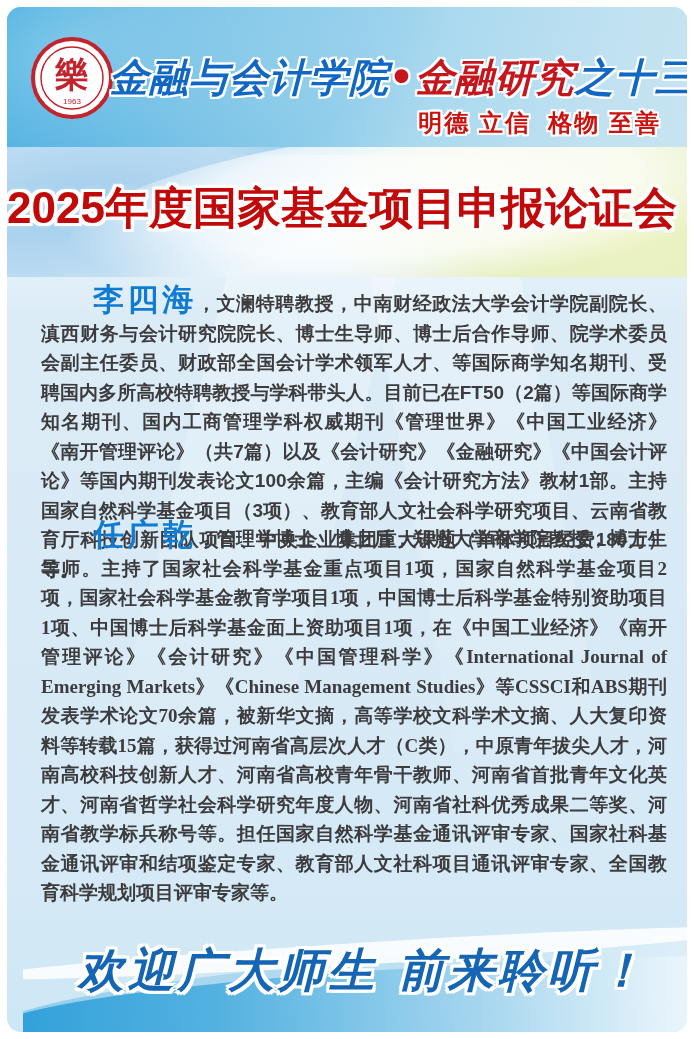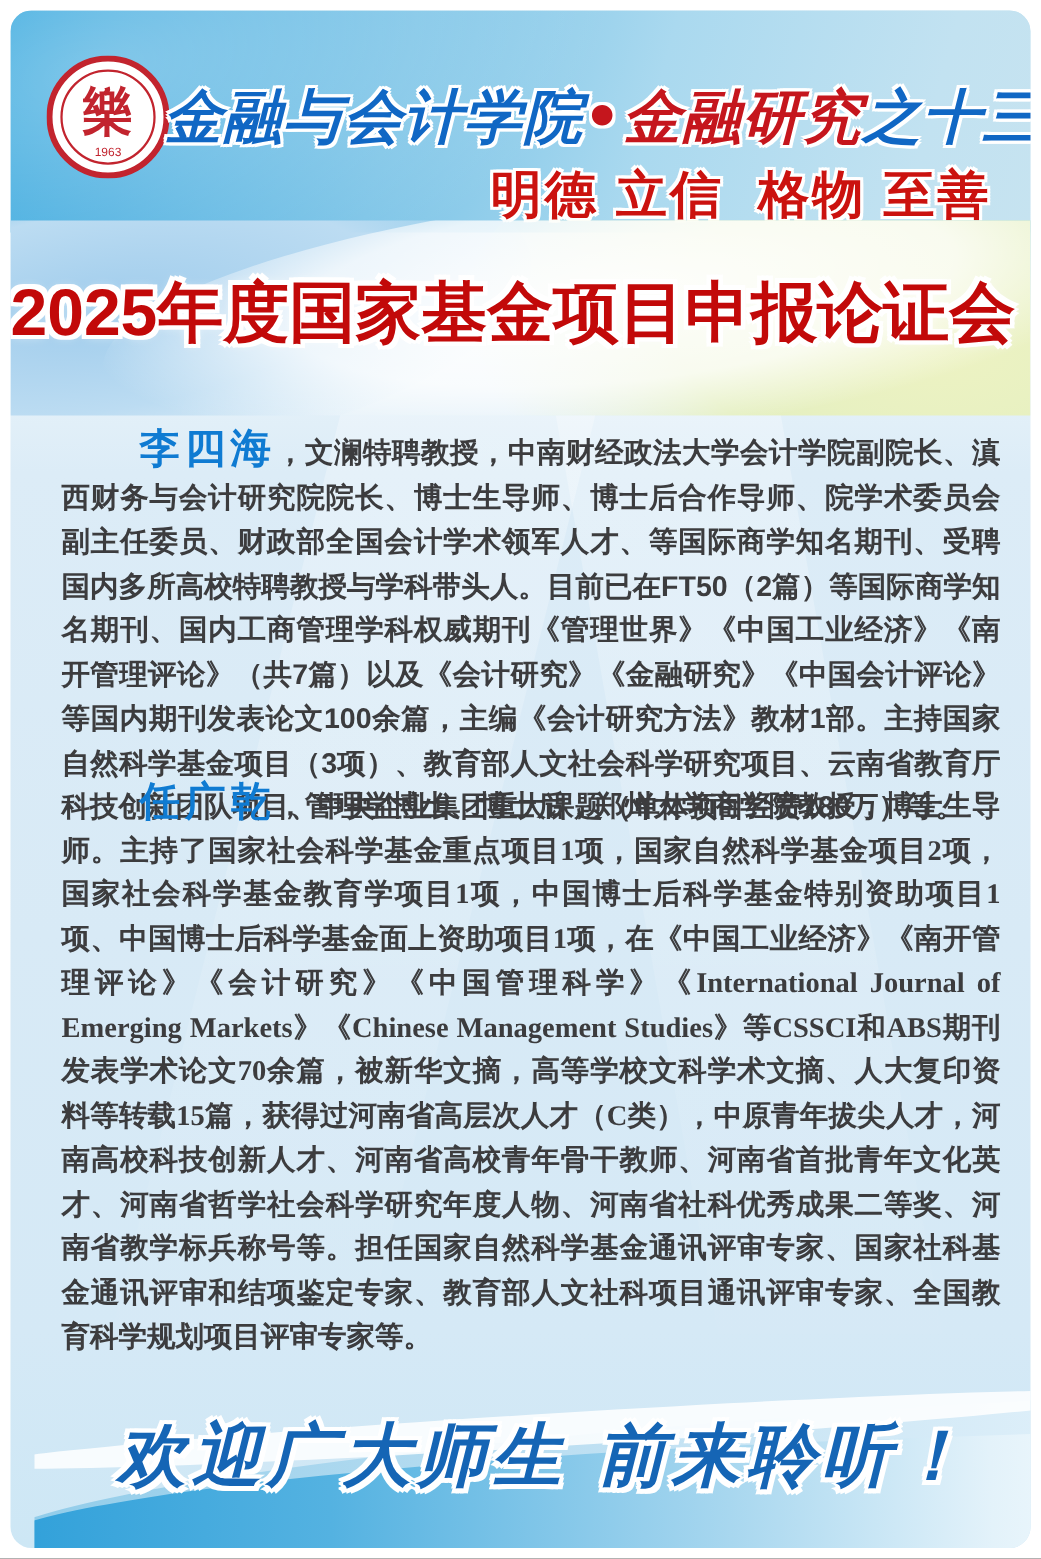--- a/index.html
+++ b/index.html
@@ -26,21 +26,21 @@
   .school-line{
     position:absolute;left:102px;top:44px;width:575px;
     font-size:39px;font-weight:bold;font-style:italic;letter-spacing:1px;
     font-family:"DejaVu Serif","Liberation Serif",serif;white-space:nowrap;
     text-shadow:-2px -2px 0 #fff,2px -2px 0 #fff,-2px 2px 0 #fff,2px 2px 0 #fff,0 -2px 0 #fff,0 2px 0 #fff,-2px 0 0 #fff,2px 0 0 #fff;
   }
   .school-line .blue{color:#1067c4;}
   .school-line .red{color:#c5161d;}
   .motto{
     position:absolute;right:26px;top:100px;
-    font-size:34px;font-weight:900;color:#cb120f;white-space:pre;letter-spacing:2px;
+    font-size:24px;font-weight:900;color:#cb120f;white-space:pre;letter-spacing:2px;
     text-shadow:-2px -2px 0 #fff,2px -2px 0 #fff,-2px 2px 0 #fff,2px 2px 0 #fff,0 -2px 0 #fff,0 2px 0 #fff,-2px 0 0 #fff,2px 0 0 #fff;
   }
   
   .zone-swoosh{position:absolute;left:0;top:140px;width:100%;height:130px;overflow:hidden;}
   .blob{position:absolute;border-radius:50%;}
   .blob-blue{
     left:-170px;top:-30px;width:520px;height:190px;transform:rotate(-9deg);
     background:radial-gradient(ellipse at 45% 45%,#9fccec 0%,#bcdcf2 45%,rgba(200,225,243,0) 75%);
   }
   .blob-white{
@@ -66,21 +66,21 @@
   .ray2{left:420px;top:270px;width:150px;height:640px;transform:skewX(10deg);}
   
   .bio{
     position:absolute;left:34px;width:626px;
     font-size:19px;line-height:29.5px;font-weight:700;color:#3c3c3e;
     text-align:justify;text-indent:52px;
   }
   .bio-1{top:259px;}
   .bio-2{top:494px;font-family:Liberation Serif, serif;}
   .speaker-name{
-    font-size:27px;font-weight:900;color:#0f7bd2;letter-spacing:3px;
+    font-size:31px;font-weight:900;color:#0f7bd2;letter-spacing:3px;
   }
   
   .info{
     position:absolute;left:88px;top:813px;
     font-size:24px;font-weight:900;color:#1a5aad;line-height:39px;letter-spacing:1px;
     text-shadow:-2px -2px 0 #fff,2px -2px 0 #fff,-2px 2px 0 #fff,2px 2px 0 #fff,0 -2px 0 #fff,0 2px 0 #fff,-2px 0 0 #fff,2px 0 0 #fff;
   }
   
   .zone-footer{position:absolute;left:0;top:905px;width:100%;height:127px;overflow:hidden;margin-left:16px;}
   .band-light{

